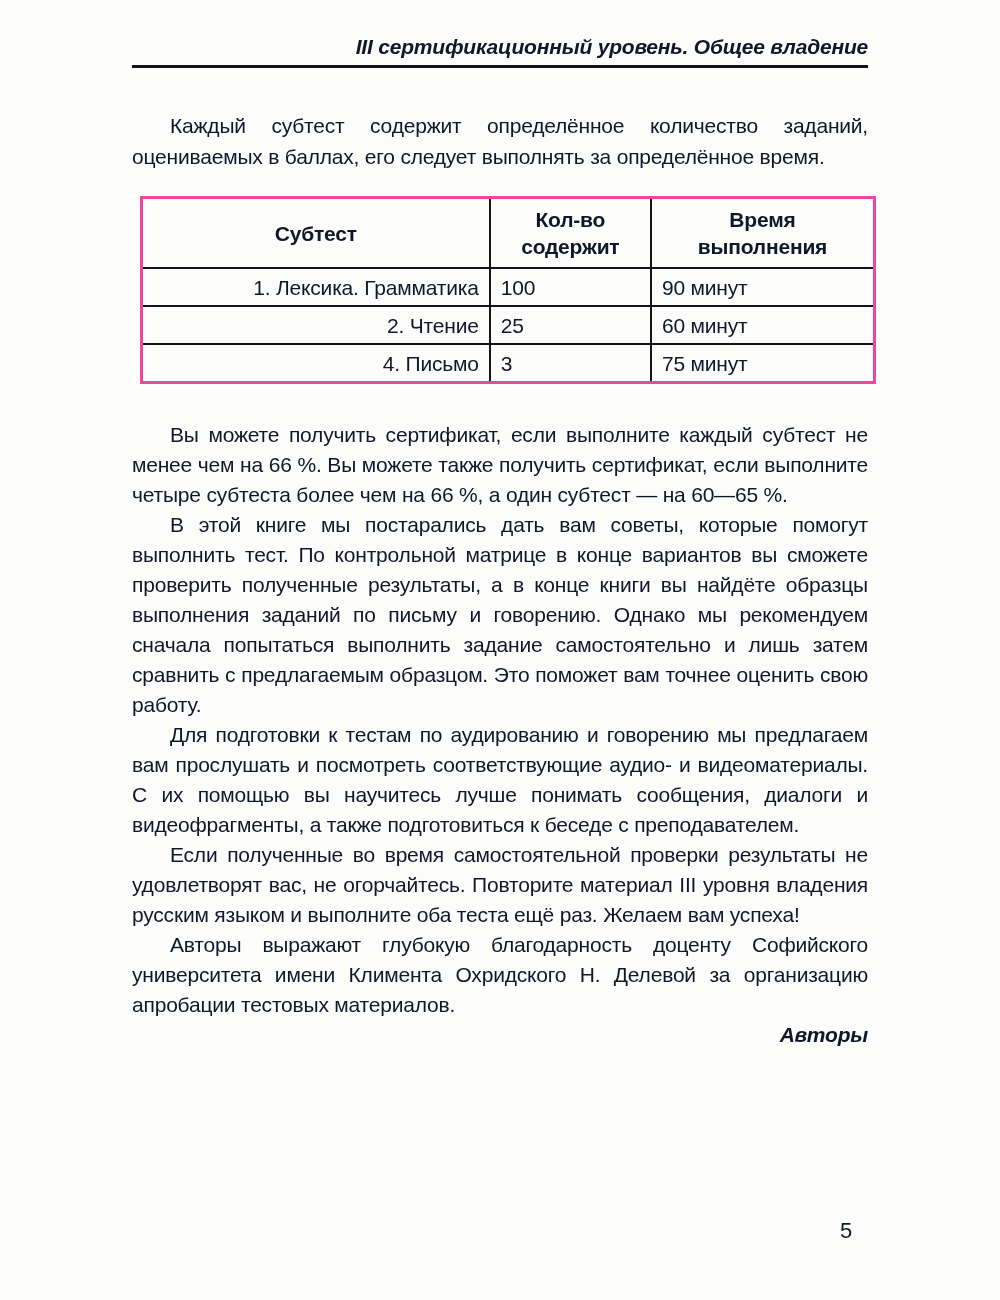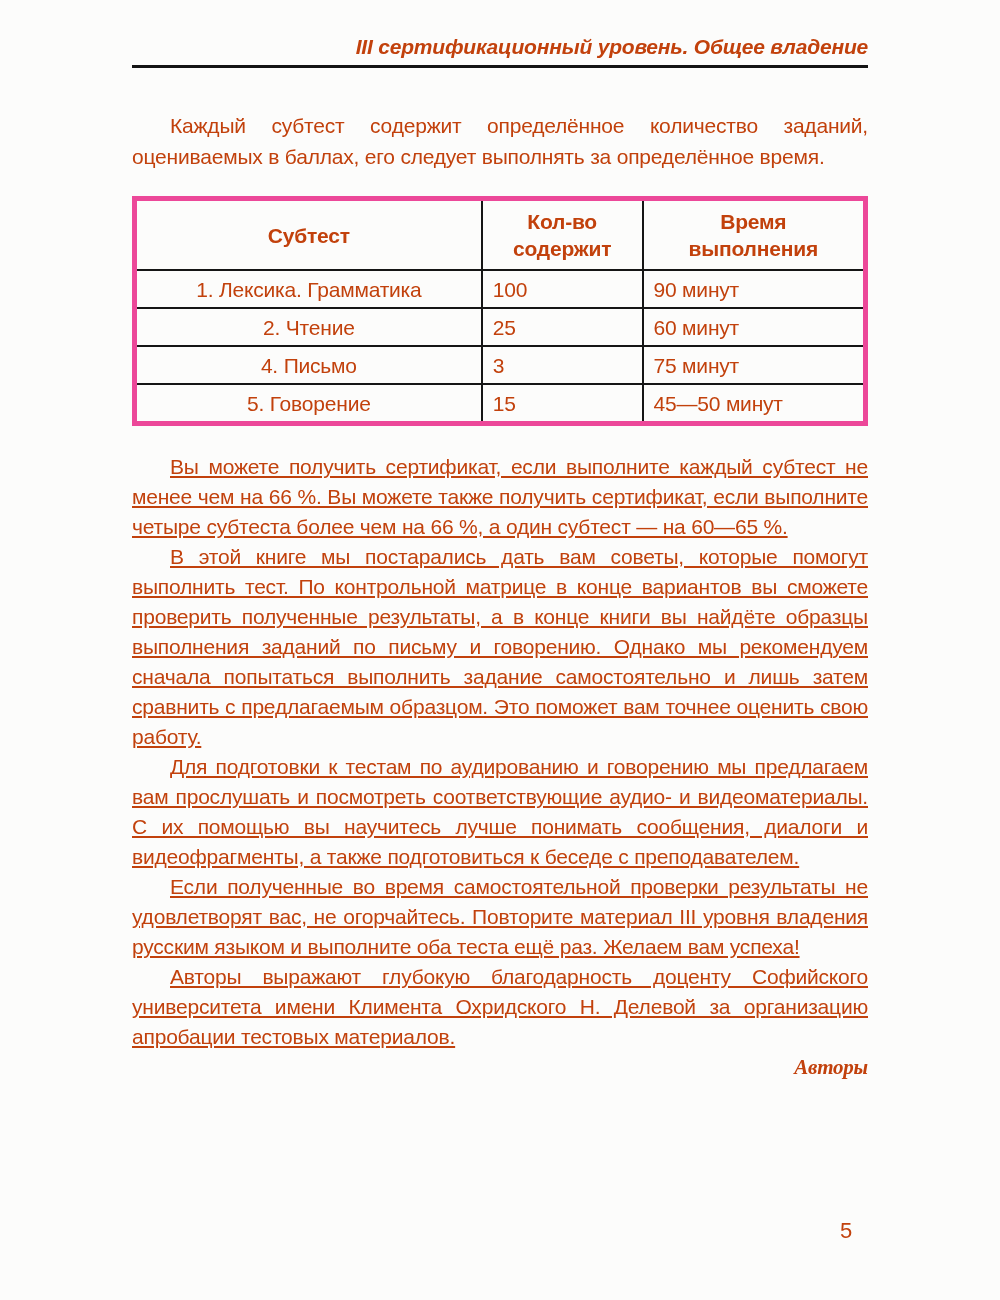--- a/index.html
+++ b/index.html
@@ -6,21 +6,21 @@
     margin: 0;
     padding: 0;
     background: #e9e9e7;
   }
   .page {
     position: relative;
     width: 1000px;
     height: 1300px;
     margin: 0 auto;
     background: #fcfcfb;
-    color: #c2410c;
+    color: #0f172a;
     font-family: "Liberation Sans", "DejaVu Sans", sans-serif;
     letter-spacing: -0.2px;
     box-sizing: border-box;
     padding: 34px 132px 0 132px;
     overflow: hidden;
   }
   
   .running-head-text {
     text-align: right;
     font-size: 21px;
@@ -35,64 +35,63 @@
   }
   
   .para {
     margin: 0;
     font-size: 21px;
     line-height: 31px;
     text-align: justify;
     text-indent: 38px;
   }
   .intro { margin-top: 42px; }
-  .body-text { margin-top: 26px; text-decoration: underline; }
+  .body-text { margin-top: 36px; }
   .body-text .para { line-height: 30px; }
   
   table.subtest-table {
     width: 100%;
     border-collapse: collapse;
     margin-top: 24px;
     table-layout: fixed;
   }
   table.subtest-table col.c1 { width: 47.5%; }
   table.subtest-table col.c2 { width: 22%; }
   table.subtest-table col.c3 { width: 30.5%; }
   table.subtest-table th,
   table.subtest-table td {
     border: 2px solid #151515;
     font-size: 21px;
     vertical-align: middle;
   }
-  table.subtest-table { border: 5px solid #ec4899; }
+  table.subtest-table { border: 3px solid #ec4899; margin-left: 8px; }
   table.subtest-table th {
     font-weight: bold;
     text-align: center;
     padding: 7px 10px;
     line-height: 27px;
     height: 50px;
   }
   table.subtest-table td {
     padding: 4px 10px;
     height: 28px;
     text-align: left;
     line-height: 27px;
   }
   table.subtest-table td.name-cell {
-    text-align: center;
+    text-align: right;
   }
   
   .signature {
     margin-top: 0;
     text-align: right;
     font-size: 21px;
     font-style: italic;
     font-weight: bold;
     line-height: 30px;
-    font-family: Liberation Serif, serif;
   }
   .page-number {
     position: absolute;
     top: 1218px;
     right: 148px;
     font-size: 22px;
     line-height: 26px;
   }
 </style>
 </head>
@@ -129,25 +128,20 @@
       <tr>
         <td class="name-cell">2. Чтение</td>
         <td>25</td>
         <td>60 минут</td>
       </tr>
       <tr>
         <td class="name-cell">4. Письмо</td>
         <td>3</td>
         <td>75 минут</td>
       </tr>
-      <tr>
-        <td class="name-cell">5. Говорение</td>
-        <td>15</td>
-        <td>45—50 минут</td>
-      </tr>
     </tbody>
   </table>
 
   <div class="body-text">
     <p class="para">Вы можете получить сертификат, если выполните каждый субтест не менее чем на 66 %. Вы можете также получить сертификат, если выполните четыре субтеста более чем на 66 %, а один субтест — на 60—65 %.</p>
     <p class="para">В этой книге мы постарались дать вам советы, которые помогут выполнить тест. По контрольной матрице в конце вариантов вы сможете проверить полученные результаты, а в конце книги вы найдёте образцы выполнения заданий по письму и говорению. Однако мы рекомендуем сначала попытаться выполнить задание самостоятельно и лишь затем сравнить с предлагаемым образцом. Это поможет вам точнее оценить свою работу.</p>
     <p class="para">Для подготовки к тестам по аудированию и говорению мы предлагаем вам прослушать и посмотреть соответствующие аудио- и видеоматериалы. С их помощью вы научитесь лучше понимать сообщения, диалоги и видеофрагменты, а также подготовиться к беседе с преподавателем.</p>
     <p class="para">Если полученные во время самостоятельной проверки результаты не удовлетворят вас, не огорчайтесь. Повторите материал III уровня владения русским языком и выполните оба теста ещё раз. Желаем вам успеха!</p>
     <p class="para">Авторы выражают глубокую благодарность доценту Софийского университета имени Климента Охридского Н. Делевой за организацию апробации тестовых материалов.</p>
   </div>

